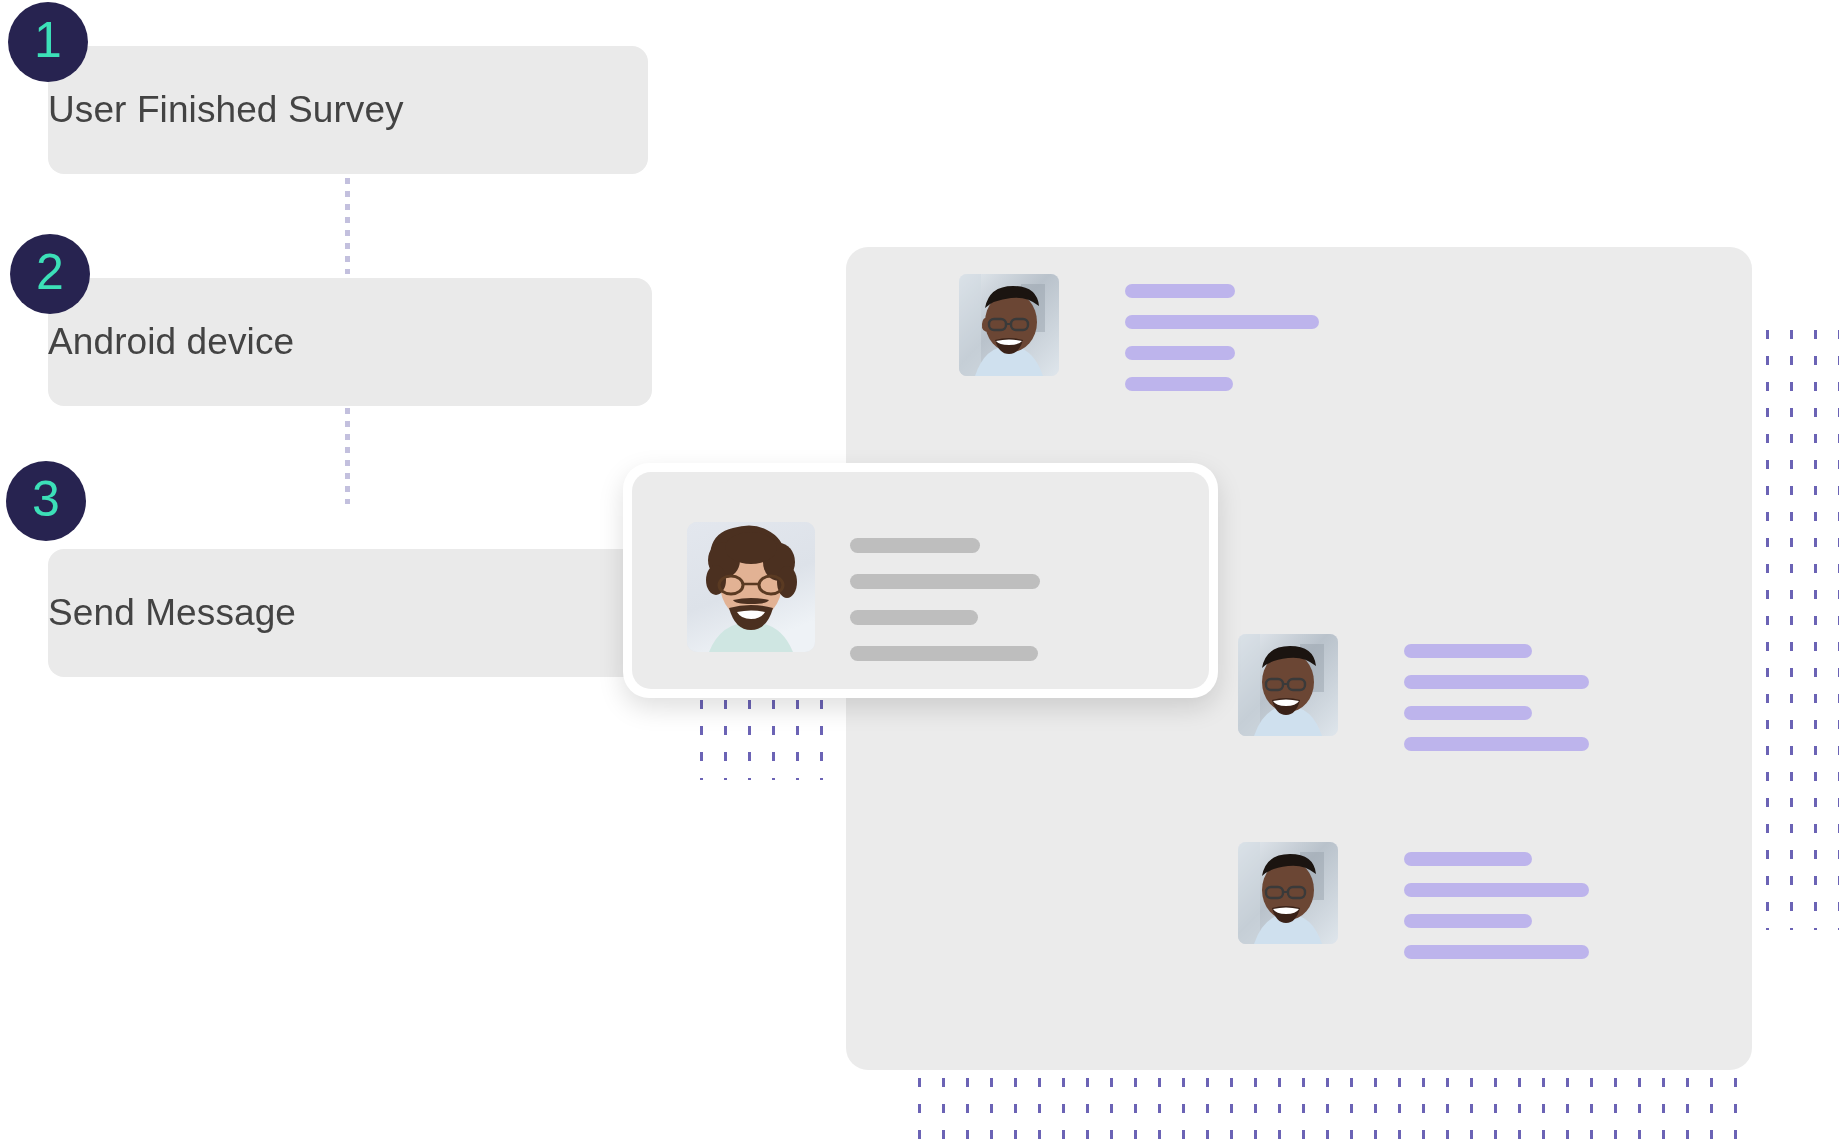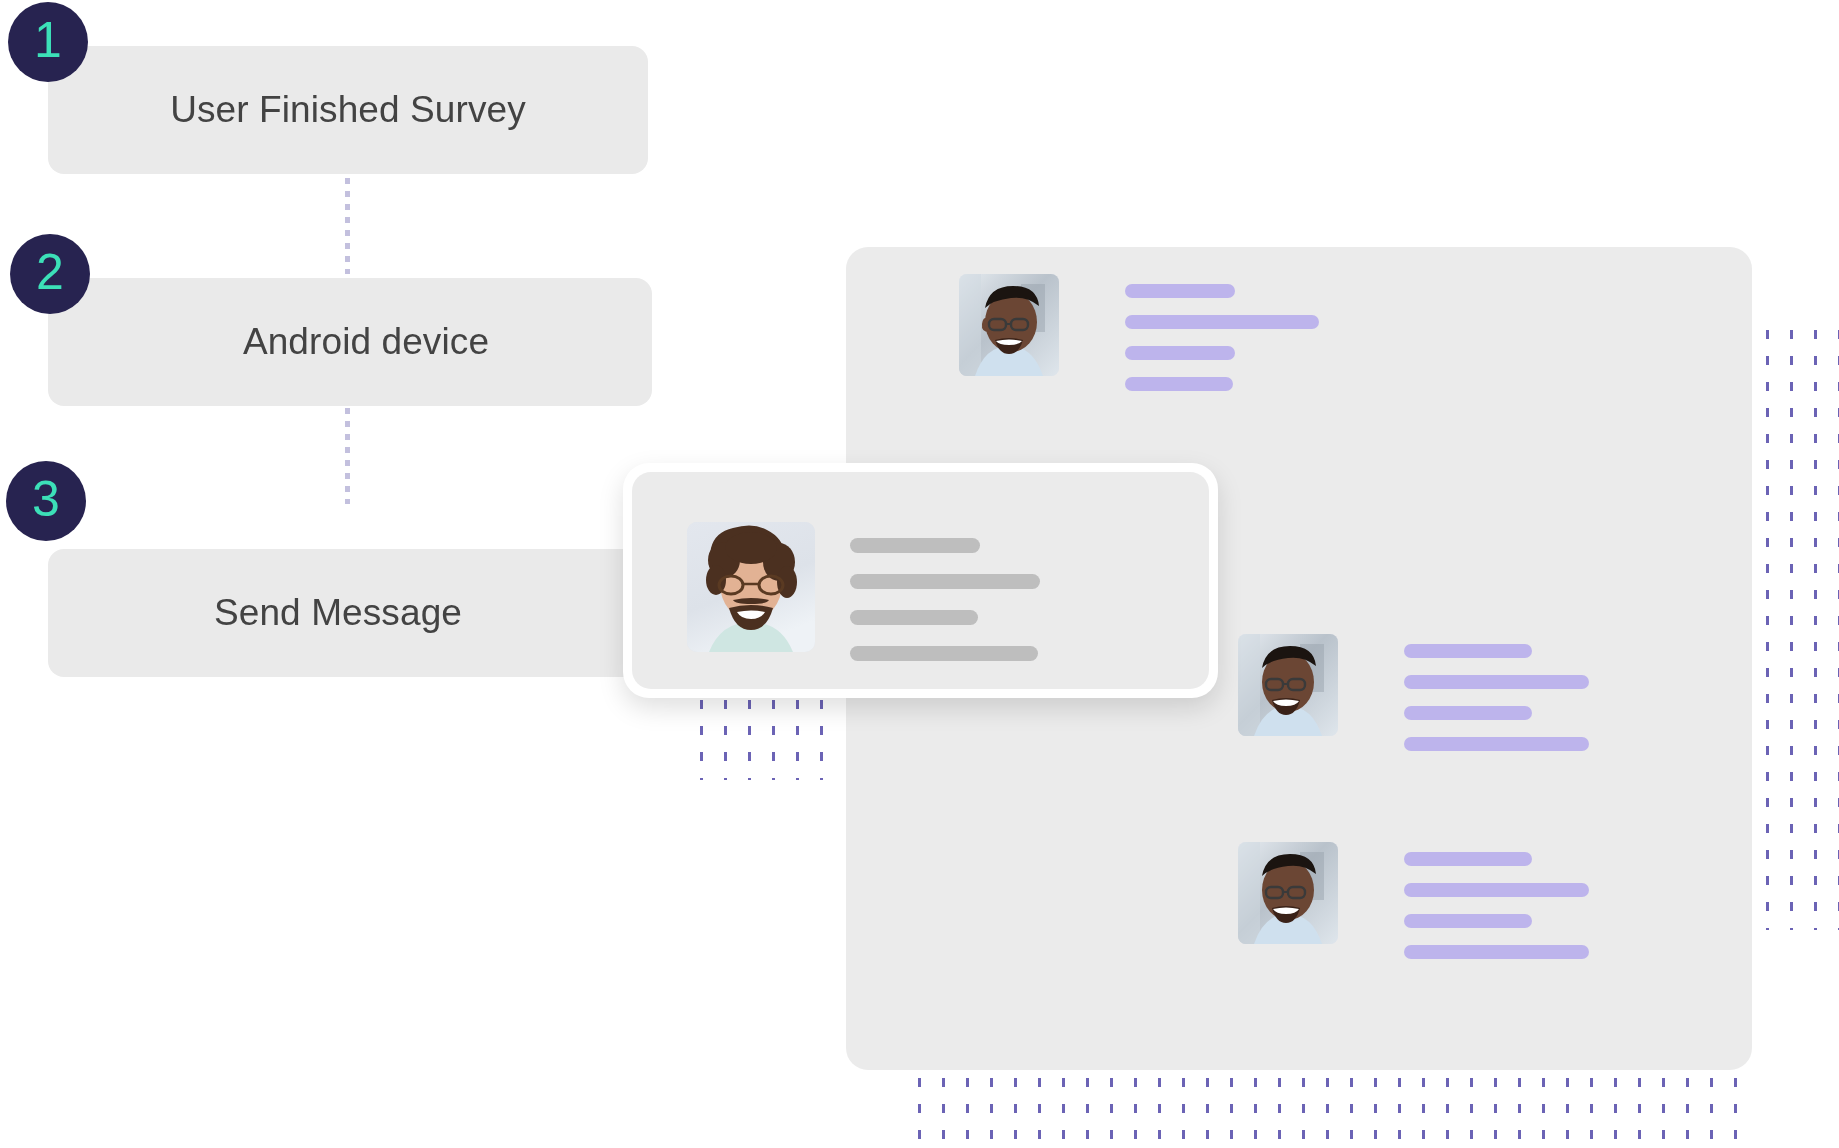--- a/index.html
+++ b/index.html
@@ -52,21 +52,21 @@
   }
   .step-box {
     position: absolute;
     left: 48px;
     top: 0;
     height: 128px;
     background: #eaeaea;
     border-radius: 16px;
     display: flex;
     align-items: center;
-    justify-content: center;
+    justify-content: flex-start;
   }
   .step-label {
     font-size: 37px;
     color: #434343;
     font-weight: 400;
     letter-spacing: 0.1px;
     white-space: nowrap;
   }
   .step-badge {
     position: absolute;
@@ -86,21 +86,21 @@
     line-height: 1;
     position: relative;
     top: -2px;
   }
 
   #row1 { top: 46px;  width: 648px; }
   #row1 .step-box { width: 600px; }
   #row1 .step-badge { left: 8px; top: -44px; }
 
   #row2 { top: 278px; width: 652px; }
-  #row2 .step-box { width: 604px; padding-left: 32px; }
+  #row2 .step-box { width: 604px; }
   #row2 .step-badge { left: 10px; top: -44px; }
 
   #row3 { top: 505px; width: 625px; }
   #row3 .step-box { width: 580px; border-radius: 16px 0 0 16px; margin-top: 44px; }
   #row3 .step-badge { left: 6px; top: -44px; }
 
   
   .connector {
     position: absolute;
     left: 345px;

